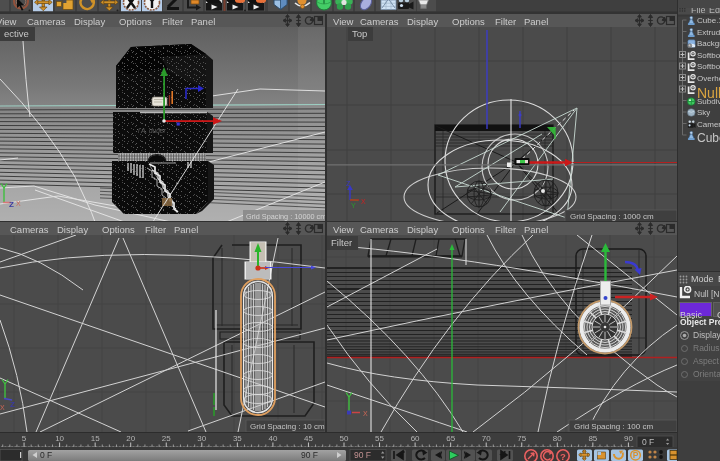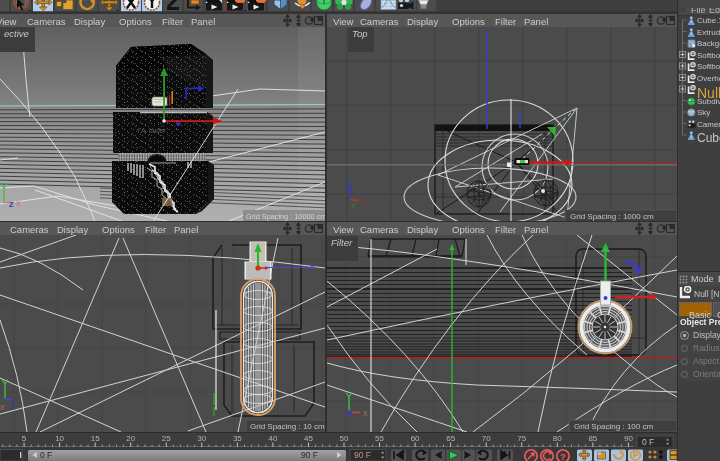--- a/index.html
+++ b/index.html
@@ -1,21 +1,21 @@
 <!DOCTYPE html>
 <html><head>
 <meta charset="utf-8">
 <style>
   html,body{margin:0;padding:0;}
   body{width:720px;height:461px;overflow:hidden;position:relative;
        background:#424242;font-family:"Liberation Sans",sans-serif;}
   .abs{position:absolute;}
   .menubar{background:#575757;color:#cdcdcd;font-size:9.5px;}
   .menubar span{position:absolute;top:2px;}
-  .vptab{background:#3c3c3c;color:#c8c8c8;font-size:9.5px;padding:1px 6px 13px 4px;z-index:6;font-style:italic;}
+  .vptab{background:#3c3c3c;color:#c8c8c8;font-size:9.5px;padding:1px 6px 2px 4px;z-index:6;}
 </style>
 </head>
 <body>
 
 <div class="abs" style="left:0;top:0;width:720px;height:14px;background:#3f3f3f;">
 <svg width="720" height="14" style="position:absolute;left:0;top:0">
   <rect x="0" y="0" width="9" height="11.5" fill="#4e4e4e"></rect>
 
   <rect x="11" y="0" width="20" height="11.5" fill="#4c4c4c"></rect>
   <rect x="33" y="0" width="20" height="11.5" fill="#b5cce8"></rect>
@@ -858,21 +858,21 @@
     <span style="position:absolute;left:40px;top:2px;font-size:9px;color:#cdcdcd;">Edit</span>
   </div>
   <div class="abs" style="left:0;top:15px;width:42px;height:14px;">
     <svg width="13" height="13" style="position:absolute;left:1px;top:0px">
       <path d="M2,1 V11 H11" stroke="#f0f0f0" stroke-width="2.4" fill="none"></path>
       <circle cx="8.6" cy="3.4" r="3" fill="none" stroke="#f0f0f0" stroke-width="1.6"></circle>
       <circle cx="8.6" cy="3.4" r="1" fill="#f0f0f0"></circle>
     </svg>
     <span style="position:absolute;left:16px;top:2.5px;font-size:8.5px;color:#c6c6c6;white-space:nowrap;">Null [Null]</span>
   </div>
-  <div class="abs" style="left:1px;top:31px;width:31px;height:13px;background:#a16207;border:1px solid #666;border-bottom-color:#444;text-align:right;">
+  <div class="abs" style="left:1px;top:31px;width:31px;height:13px;background:#6d28d9;border:1px solid #666;border-bottom-color:#444;text-align:left;">
     <span style="font-size:9px;color:#d2d2d2;position:relative;top:1px;">Basic</span>
   </div>
   <div class="abs" style="left:35px;top:31px;width:30px;height:13px;background:#515151;border:1px solid #606060;">
     <span style="font-size:9px;color:#d2d2d2;position:relative;top:1px;left:3px;">Coord.</span>
   </div>
   <div class="abs" style="left:0;top:46px;width:42px;height:12px;">
     <span style="position:absolute;left:2px;top:0;font-size:8.5px;font-weight:bold;color:#e8e8e8;white-space:nowrap;">Object Propert</span>
   </div>
   <div class="abs" style="left:0;top:58px;width:42px;height:13px;">
     <svg width="10" height="10" style="position:absolute;left:2px;top:1.5px">

